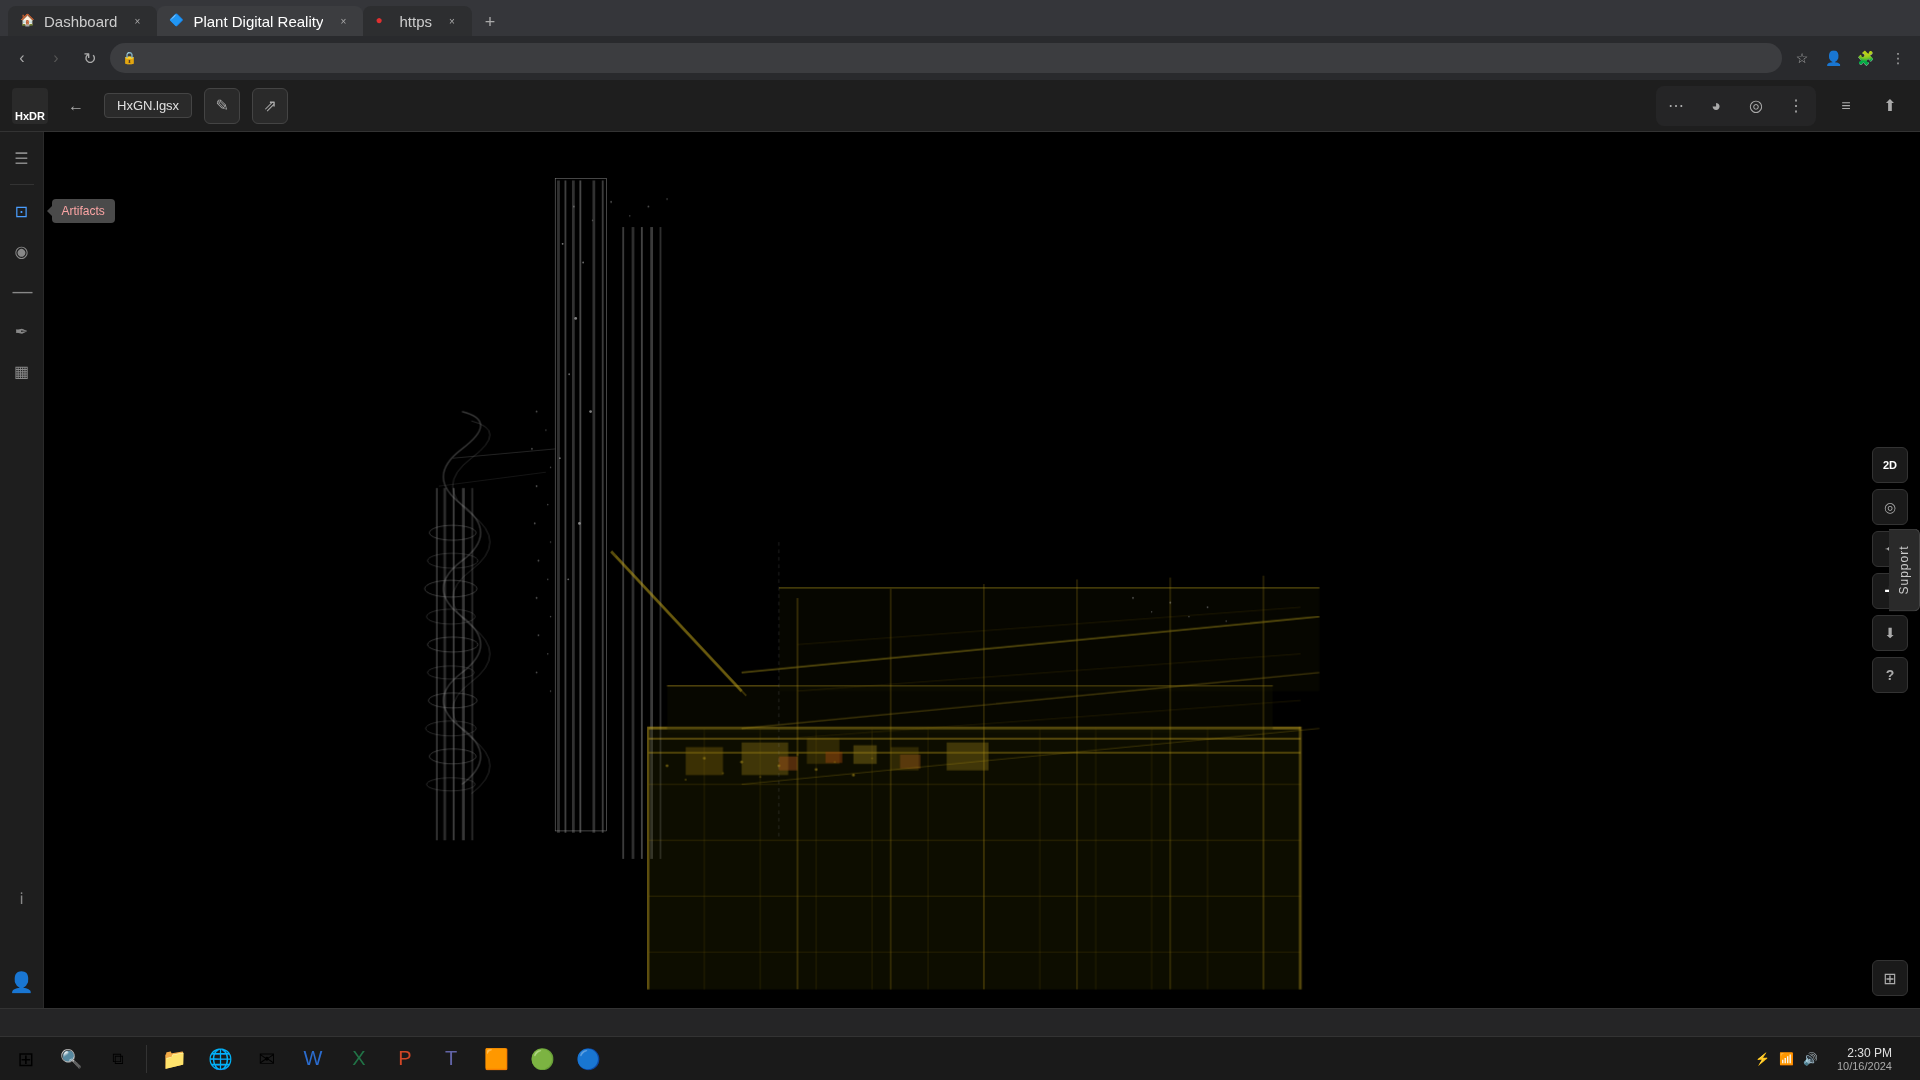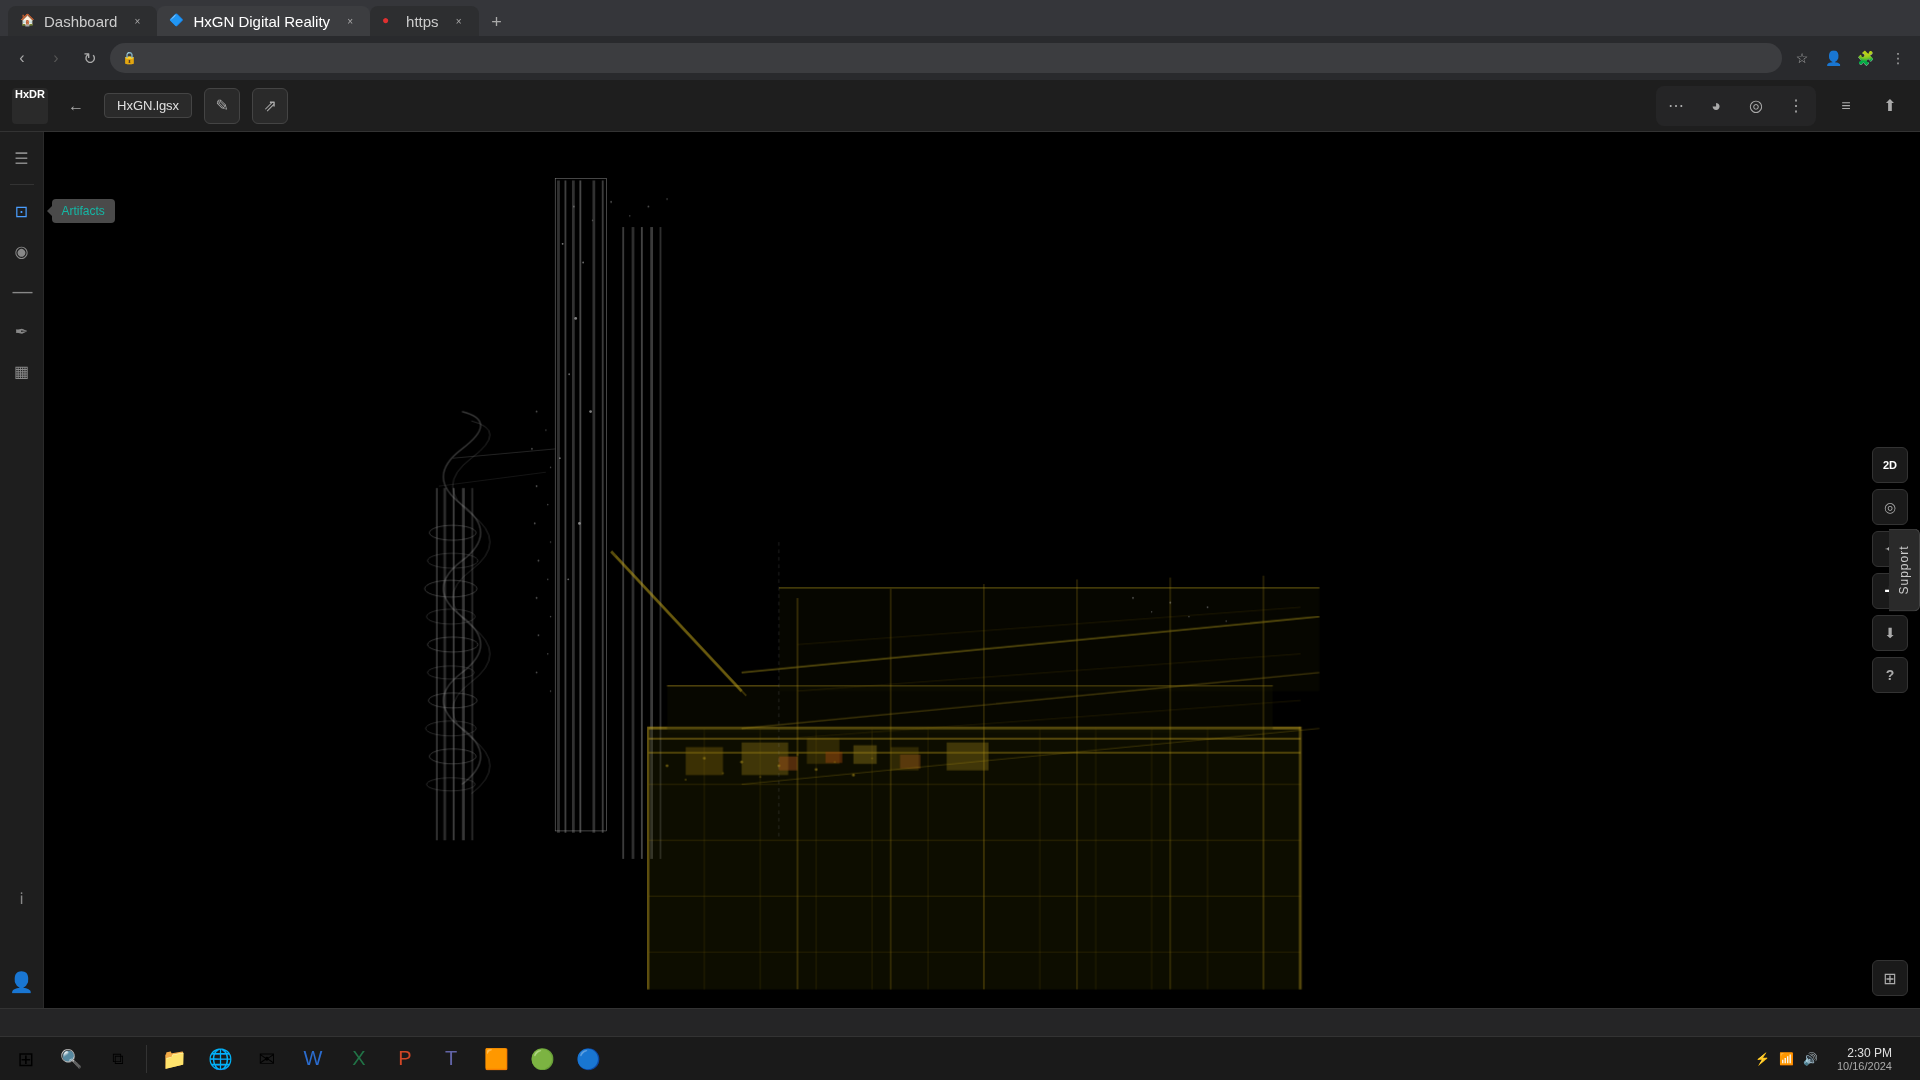--- a/index.html
+++ b/index.html
@@ -73,21 +73,21 @@
       display: flex;
       align-items: center;
       padding: 0 12px;
       gap: 12px;
       border-bottom: 1px solid #333;
     }
     .app-logo {
       width: 36px; height: 36px;
       background: #2a2a2a;
       border-radius: 4px;
-      display: flex; align-items: flex-start; justify-content: center;
+      display: flex; align-items: flex-end; justify-content: center;
       color: #fff; font-size: 11px; font-weight: bold; line-height: 1.2; text-align: center;
       flex-shrink: 0;
     }
     .header-back {
       width: 32px; height: 32px;
       border-radius: 4px;
       display: flex; align-items: center; justify-content: center;
       color: #aaa; font-size: 16px; cursor: pointer;
     }
     .file-name {
@@ -148,21 +148,21 @@
     .sidebar-spacer { flex: 1; }
     .sidebar-divider { width: 24px; height: 1px; background: #333; margin: 4px 0; }
 
     
     .tooltip {
       position: absolute;
       left: 48px;
       top: 50%;
       transform: translateY(-50%);
       background: #4a4a4a;
-      color: #14b8a6;
+      color: #fca5a5;
       padding: 5px 10px;
       border-radius: 4px;
       font-size: 12px;
       white-space: nowrap;
       pointer-events: none;
       z-index: 100;
     }
     .tooltip::before {
       content: '';
       position: absolute;
@@ -278,21 +278,21 @@
 <div class="browser-frame">
 
   <div class="browser-tabs">
     <div class="browser-tab">
       <span class="tab-favicon">🏠</span>
       <span class="tab-text">Dashboard</span>
       <span class="tab-close">×</span>
     </div>
     <div class="browser-tab active">
       <span class="tab-favicon">🔷</span>
-      <span class="tab-text">HxGN Digital Reality</span>
+      <span class="tab-text">Plant Digital Reality</span>
       <span class="tab-close">×</span>
     </div>
     <div class="browser-tab">
       <span class="tab-favicon" style="color:#e03030;">●</span>
       <span class="tab-text">https</span>
       <span class="tab-close">×</span>
     </div>
     <div class="tab-new">+</div>
   </div>
 

